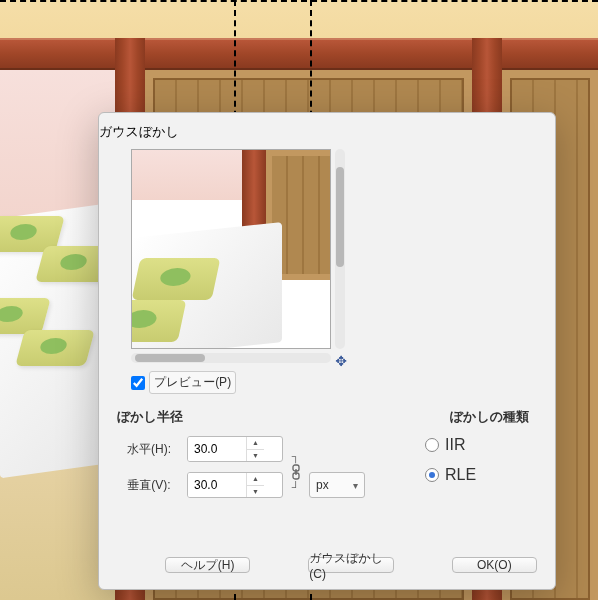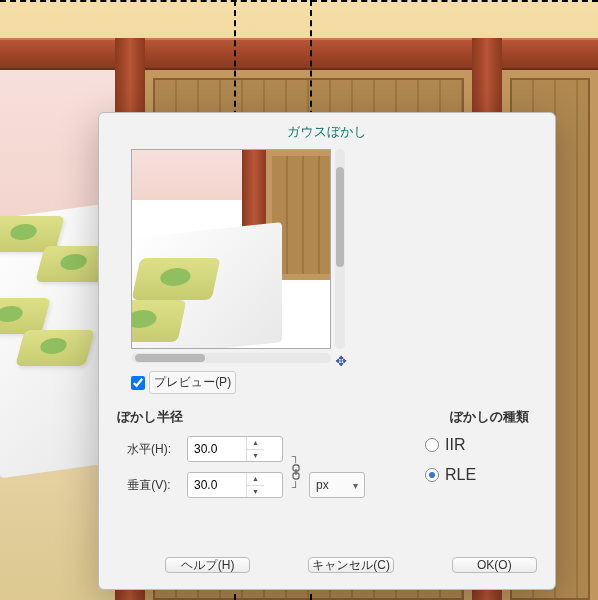--- a/index.html
+++ b/index.html
@@ -92,24 +92,24 @@
     left: 98px; top: 112px;
     width: 458px; height: 478px;
     background: #f2f2f2;
     border: 1px solid #bbb;
     border-radius: 6px;
     box-shadow: 0 10px 40px rgba(0,0,0,0.25);
     display: flex;
     flex-direction: column;
   }
   .dialog-title {
-    text-align: center;
+    text-align: left;
     padding: 10px 0 8px;
     font-size: 13px;
-    color: #0f766e;
+    color: #000000;
   }
   .dialog-body {
     flex: 1;
     padding: 0 18px;
     display: flex;
     flex-direction: column;
   }
   
   .preview-area {
     position: relative;
@@ -411,16 +411,16 @@
         <div class="radio-row">
           <span class="radio-dot sel"></span>
           <span>RLE</span>
         </div>
       </div>
     </div>
   </div>
 
   <div class="button-row">
     <div class="btn">ヘルプ(H)</div>
-    <div class="btn">キャンセル(C)</div>
+    <div class="btn">ガウスぼかし(C)</div>
     <div class="btn">OK(O)</div>
   </div>
 </div>
 
 </body></html>

